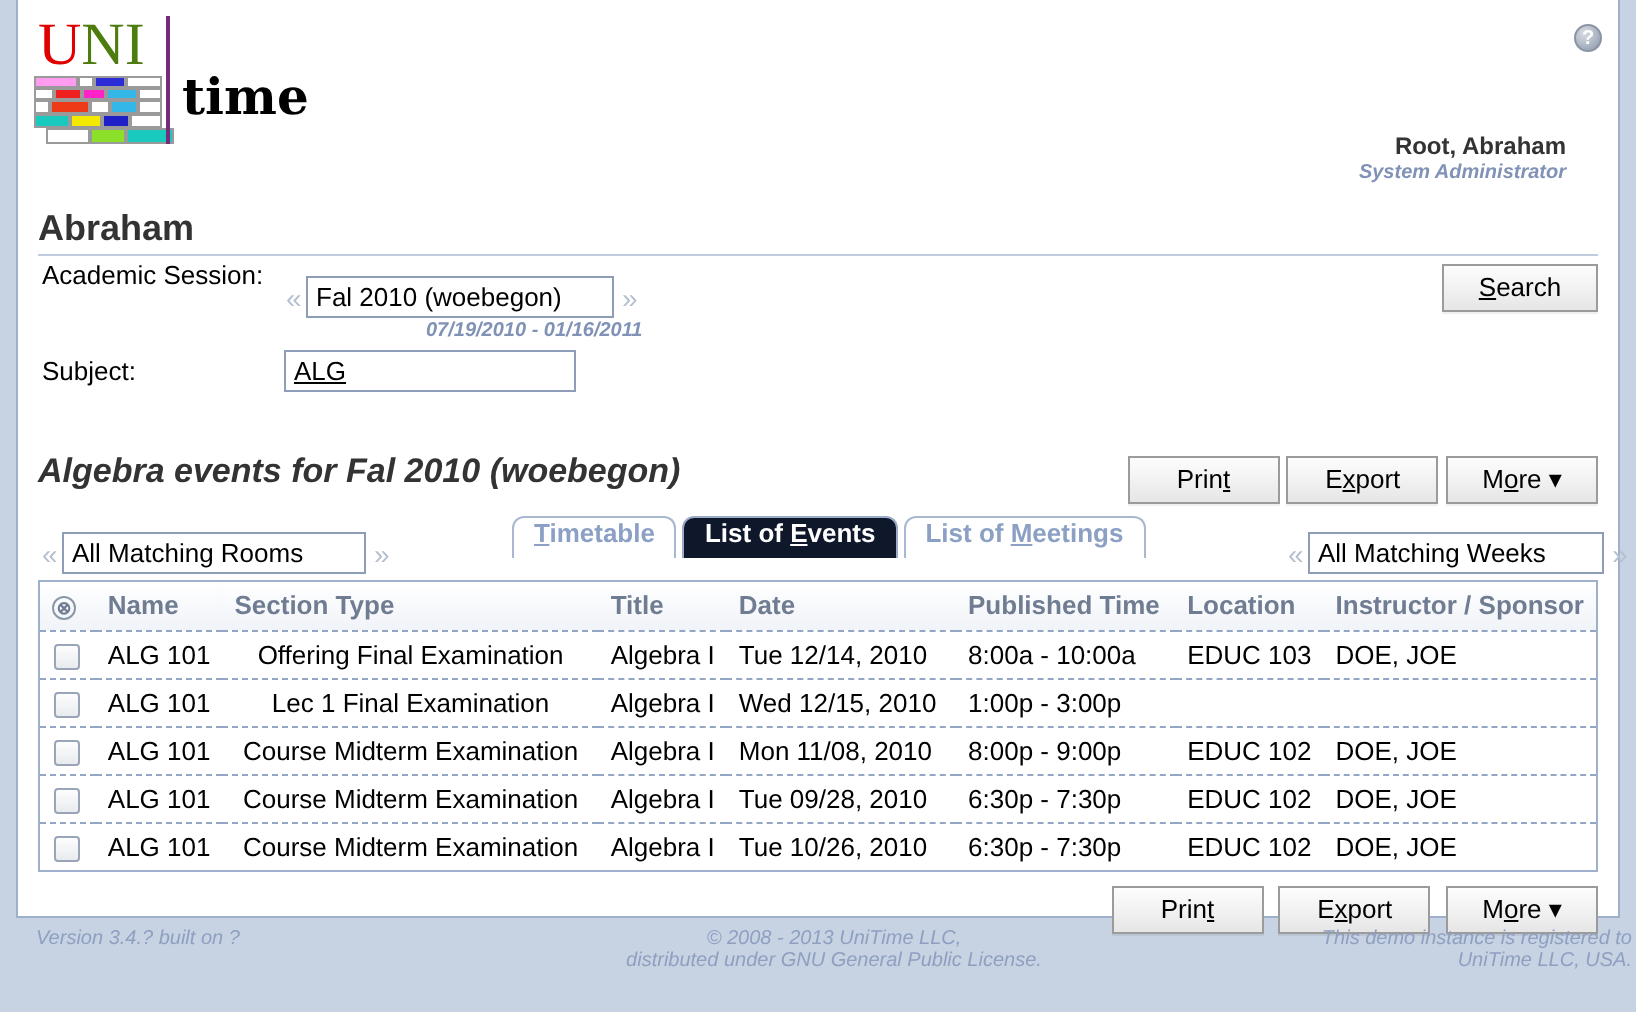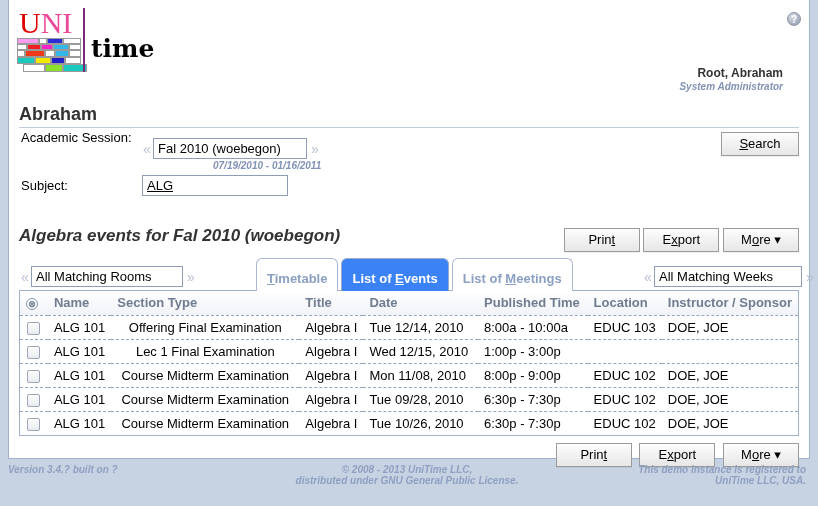--- a/index.html
+++ b/index.html
@@ -27,21 +27,21 @@
   
   .hdr { position: relative; height: 104px; }
   .logo { position: absolute; left: 6px; top: 8px; width: 118px; height: 64px; }
   .logo .uni {
     position: absolute; left: 4px; top: 0px;
     font-family: "Liberation Serif", serif;
     font-size: 30px; font-weight: normal; letter-spacing: 0px;
     line-height: 30px;
   }
   .logo .uni .u { color: #e00000; }
-  .logo .uni .n { color: #ec4899; margin-top: 39px; }
+  .logo .uni .n { color: #4d7c0f; margin-top: 39px; }
   .logo .bar {
     position: absolute; left: 68px; top: 0px;
     width: 2px; height: 64px; background: #7a2a7a;
   }
   .logo .time {
     position: absolute; left: 76px; top: 28px;
     font-family: "DejaVu Serif", serif;
     font-weight: bold;
     font-size: 25px; color: #000;
     line-height: 25px;
@@ -131,33 +131,33 @@
   .res-btns .btn { width: 76px; margin-left: 0; }
 
   
   .tabs-row { position: relative; height: 32px; margin-top: 2px; }
   .tabs {
     position: absolute; left: 247px; top: 0px;
     display: flex; align-items: flex-end;
   }
   .tab {
     font-size: 13px; font-weight: bold;
-    padding: 12px 10px 5px;
+    padding: 0 10px 5px;
     border: 1px solid #a9b8d0;
     border-bottom: none;
     border-radius: 6px 6px 0 0;
     color: #8ba0c4;
     background: #ffffff;
     cursor: pointer;
     margin-right: 3px;
     white-space: nowrap;
   }
   .tab u { text-decoration: underline; }
   .tab.active {
-    background: #3b82f6;
+    background: #0f172a;
     color: #ffffff;
     border-color: #9cacc8;
     text-align: center;
   }
 
   
   .tbl-wrap {
     margin: 0 10px;
     border: 1px solid #9eb0cb;
     background: #fff;
@@ -195,23 +195,23 @@
   }
 
   
   .bot-btns { position: relative; height: 34px; margin-top: 4px; }
   .bot-btns .inner { position: absolute; right: 10px; top: 3px; }
   .bot-btns .btn { width: 76px; margin-left: 4px; }
 
   
   #footer {
     position: absolute;
-    left: 6px; top: 462px;
+    left: 16px; top: 462px;
     width: 802px; height: 44px;
-    font-size: 10px; font-style: italic; font-weight: bold;
+    font-size: 10px; font-style: italic; font-weight: normal;
     color: #8f9fc0;
   }
   #footer .fl { position: absolute; left: 2px; top: 2px; }
   #footer .fc { position: absolute; left: 0; right: 0; top: 2px; text-align: center; }
   #footer .fr { position: absolute; right: 2px; top: 2px; text-align: right; }
 </style>
 </head>
 <body>
 
 <div id="page">

